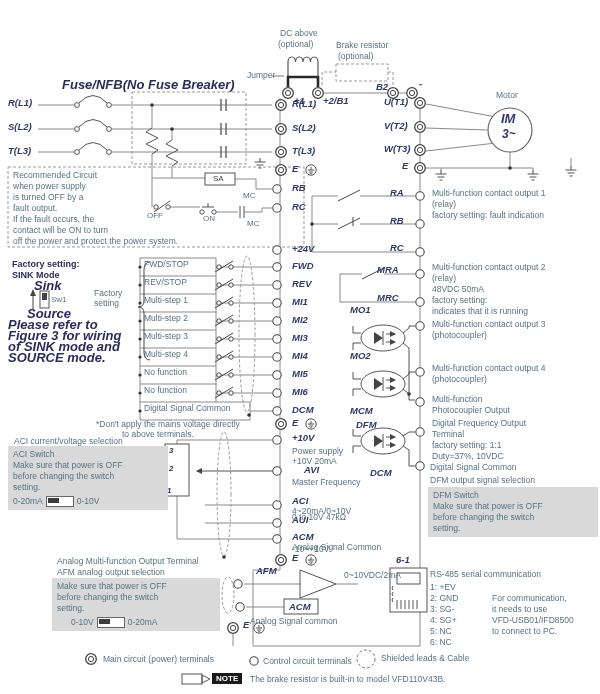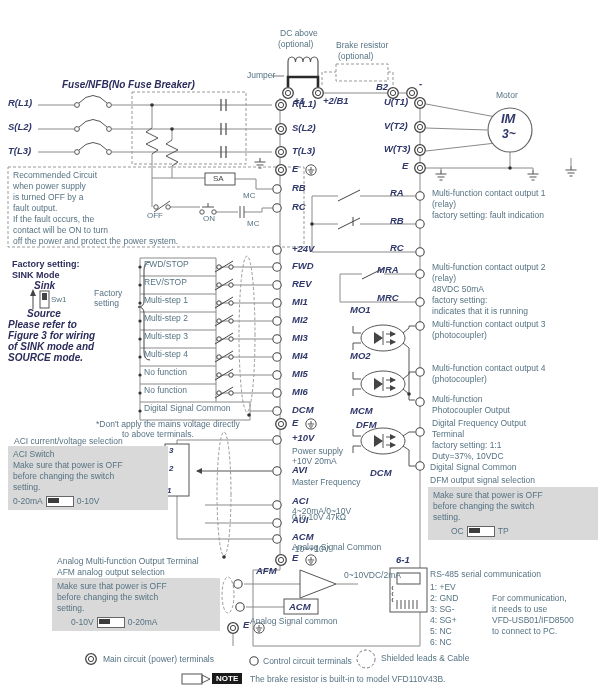--- a/index.html
+++ b/index.html
@@ -3,21 +3,21 @@
 <meta charset="utf-8">
 <style>
   :root{ --navy:#2c2c5c; --ink:#31396b; --teal:#567383; --wire:#8a8a8a; --graybox:#d9d9d9; }
   html,body{margin:0;padding:0;background:#fff;}
   #stage{position:relative;width:600px;height:694px;background:#fff;overflow:hidden;
          font-family:"Liberation Sans",sans-serif;}
   #stage svg{position:absolute;left:0;top:0;}
   span.L{position:absolute;white-space:nowrap;font-size:8.5px;line-height:10px;color:var(--teal);}
   span.T{position:absolute;white-space:nowrap;font-style:italic;font-size:9.5px;line-height:10px;color:var(--ink);font-weight:bold;}
   span.B{position:absolute;white-space:nowrap;font-weight:bold;font-size:9px;line-height:11px;color:var(--navy);}
-  span.BI{position:absolute;white-space:nowrap;font-weight:bold;font-style:italic;font-size:10px;line-height:10px;color:var(--navy);}
+  span.BI{position:absolute;white-space:nowrap;font-weight:bold;font-style:italic;font-size:13px;line-height:10px;color:var(--navy);}
   .titleln{font-size:10.5px;line-height:13px;letter-spacing:0;}
   .wrapb{white-space:normal !important;width:46px;}
   .gbox{position:absolute;background:var(--graybox);color:var(--teal);font-size:8.5px;line-height:11px;padding:3px 5px;}
   .gbox .row{margin-top:3px;display:flex;align-items:center;gap:3px;}
   .sw{display:inline-block;width:26px;height:9px;border:1px solid #666;background:#fff;position:relative;}
   .sw .k{position:absolute;top:1px;left:1px;width:11px;height:5px;background:#3c3c3c;}
   .notebox{position:absolute;background:#1a1a1a;color:#fff;font-weight:bold;font-size:8px;line-height:11px;padding:0 4px;}
   .acmbox{position:absolute;font-style:italic;font-weight:bold;font-size:9.5px;color:var(--ink);}
 </style>
 </head>
@@ -339,21 +339,21 @@
 <span class="T" style="left:292px;top:279px">REV</span>
 <span class="T" style="left:292px;top:297px">MI1</span>
 <span class="T" style="left:292px;top:315px">MI2</span>
 <span class="T" style="left:292px;top:333px">MI3</span>
 <span class="T" style="left:292px;top:351px">MI4</span>
 <span class="T" style="left:292px;top:369px">MI5</span>
 <span class="T" style="left:292px;top:387px">MI6</span>
 <span class="T" style="left:292px;top:405px">DCM</span>
 <span class="T" style="left:292px;top:418px">E</span>
 <span class="T" style="left:292px;top:433px">+10V</span>
-<span class="T" style="left:292px;top:465px">AVI</span>
+<span class="T" style="left:304px;top:465px">AVI</span>
 <span class="T" style="left:292px;top:496px">ACI</span>
 <span class="T" style="left:292px;top:515px">AUI</span>
 <span class="T" style="left:292px;top:532px">ACM</span>
 <span class="T" style="left:292px;top:553px">E</span>
 <span class="T" style="left:256px;top:566px">AFM</span>
 <span class="acmbox" style="left:289px;top:601px">ACM</span>
 <span class="T" style="left:243px;top:620px">E</span>
 
 <span class="L" style="left:292px;top:446px">Power supply</span>
 <span class="L" style="left:292px;top:456px">+10V 20mA</span>
@@ -433,30 +433,24 @@
 <span class="L" style="left:432px;top:374px">(photocoupler)</span>
 <span class="L" style="left:432px;top:394px">Multi-function</span>
 <span class="L" style="left:432px;top:405px">Photocoupler Output</span>
 <span class="L" style="left:432px;top:418px">Digital Frequency Output</span>
 <span class="L" style="left:432px;top:429px">Terminal</span>
 <span class="L" style="left:432px;top:440px">factory setting: 1:1</span>
 <span class="L" style="left:432px;top:451px">Duty=37%, 10VDC</span>
 <span class="L" style="left:430px;top:462px">Digital Signal Common</span>
 <span class="L" style="left:430px;top:475px">DFM output signal selection</span>
 <div class="gbox" style="left:428px;top:487px;width:160px">
+  <span style="display:block">DFM Switch</span>
   <span style="display:block">Make sure that power is OFF</span>
   <span style="display:block">before changing the switch</span>
   <span style="display:block">setting.</span>
-  <div class="row" style="padding-left:18px">
-    <span>OC</span>
-    <span class="sw">
-          <span class="k"></span>
-        </span>
-    <span>TP</span>
-  </div>
 </div>
 
 <span class="L" style="left:430px;top:569px">RS-485 serial communication</span>
 <span class="L" style="left:430px;top:582px">1: +EV</span>
 <span class="L" style="left:430px;top:593px">2: GND</span>
 <span class="L" style="left:430px;top:604px">3: SG-</span>
 <span class="L" style="left:430px;top:615px">4: SG+</span>
 <span class="L" style="left:430px;top:626px">5: NC</span>
 <span class="L" style="left:430px;top:637px">6: NC</span>
 <span class="L" style="left:492px;top:593px">For communication,</span>

